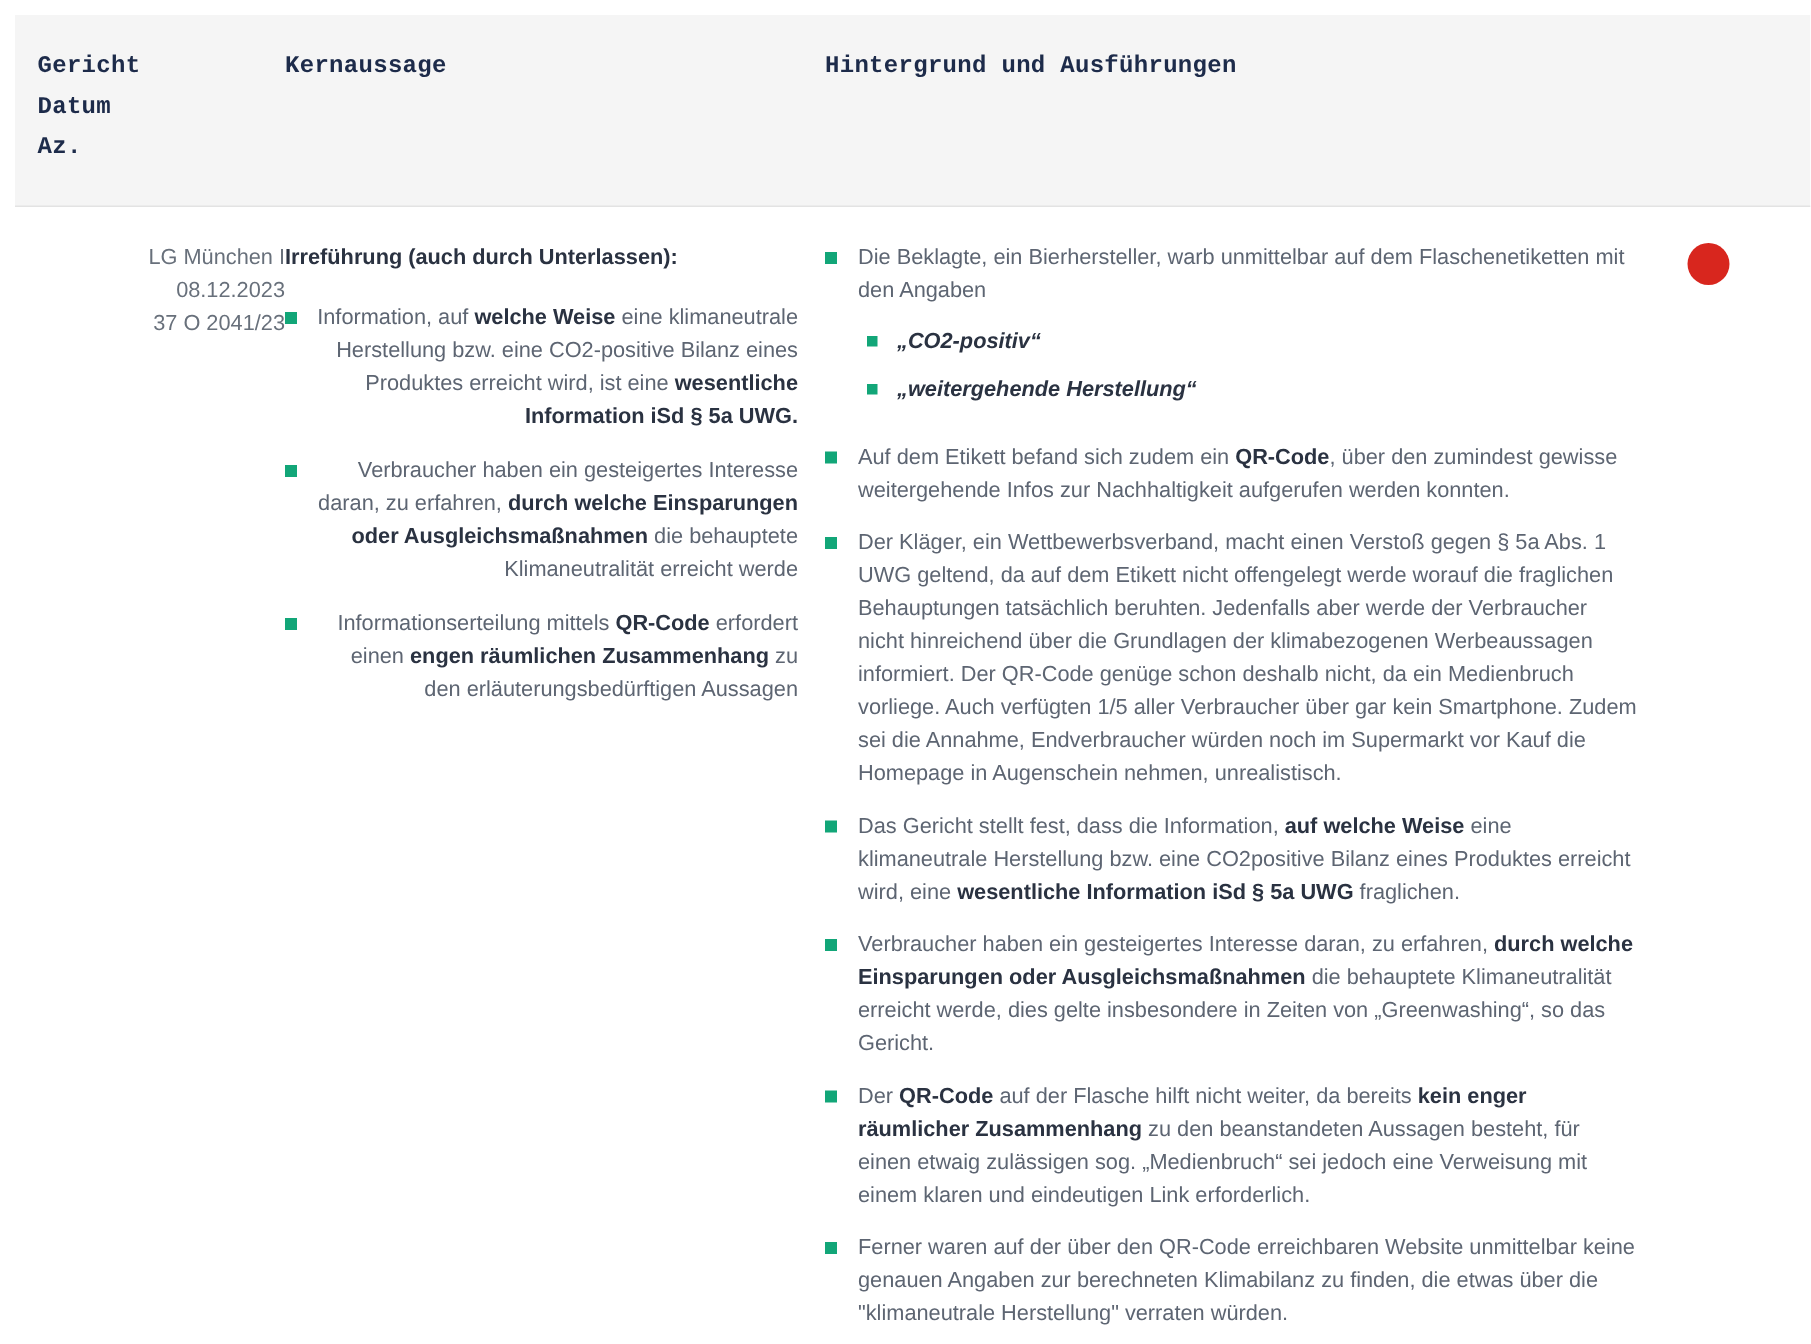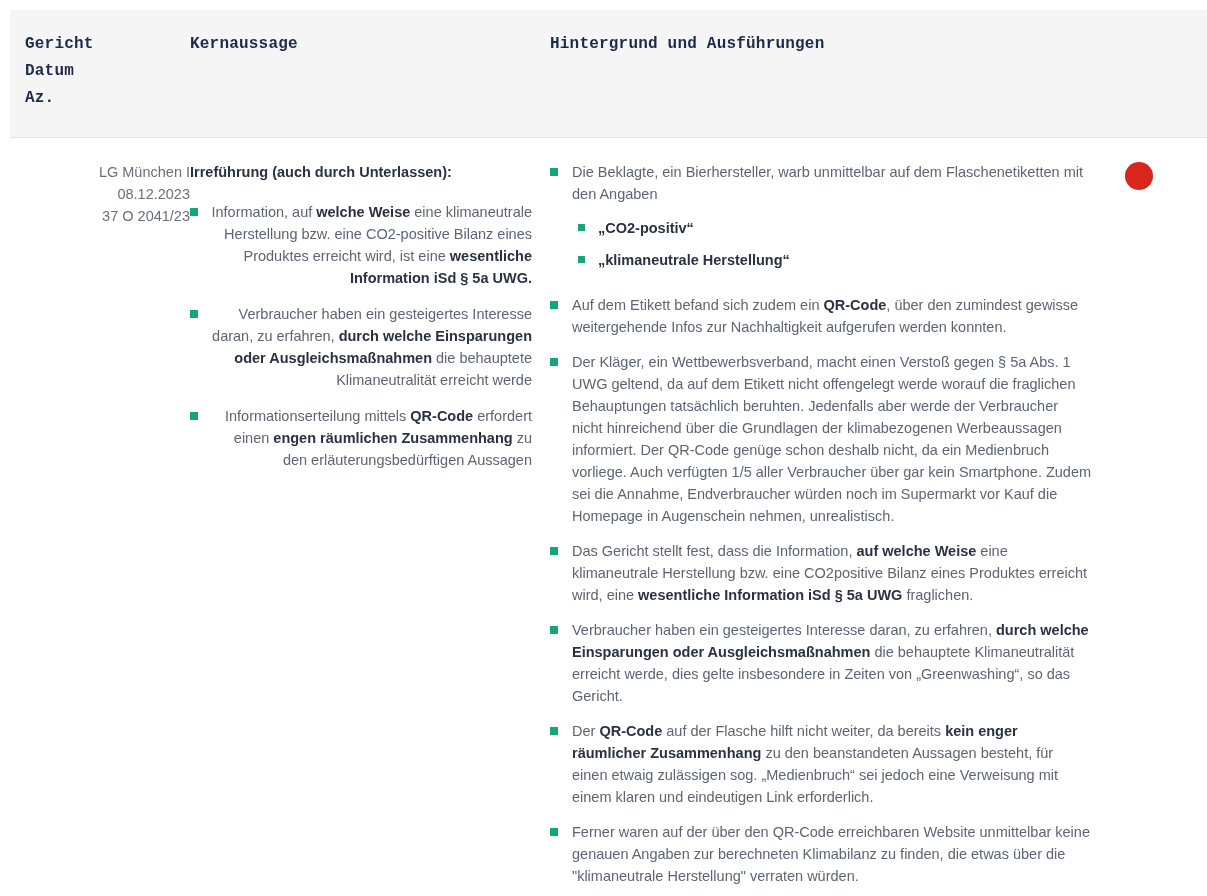--- a/index.html
+++ b/index.html
@@ -51,21 +51,21 @@
   }
   .kern ul.blist>li{grid-template-columns:18px 1fr;margin-bottom:14px;text-align:right;}
   .mk{
     width:8px;height:8px;margin-top:7px;
     background:var(--bullet-green);display:inline-block;
   }
   ul.sub{list-style:none;margin:12px 0 2px 6px;padding:0;}
   ul.sub>li{display:grid;grid-template-columns:20px 1fr;margin:0 0 10px 0;}
   ul.sub .mk{width:7px;height:7px;}
   .b{font-weight:700;color:var(--text-strong);}
-  .i{}
+  .i{font-style:italic;}
   .bew{padding-left:15px;}
   .dot{
     width:28px;height:28px;border-radius:50%;
     background:var(--rating-red);display:inline-block;margin-top:1px;
   }
 </style>
 </head>
 <body>
 
 <div class="band grid">
@@ -105,21 +105,21 @@
     <ul class="blist">
         <li>
           <span class="mk"></span>
           <div><span> Die Beklagte, ein Bierhersteller, warb unmittelbar auf dem Flaschenetiketten mit den Angaben</span><ul class="sub">
               <li>
                 <span class="mk"></span>
                 <div><span class="b i">„CO2-positiv“</span></div>
               </li>
               <li>
                 <span class="mk"></span>
-                <div><span class="b i">„klimaneutrale Herstellung“</span></div>
+                <div><span class="b i">„weitergehende Herstellung“</span></div>
               </li>
             </ul></div>
         </li>
         <li>
           <span class="mk"></span>
           <div><span>Auf dem Etikett befand sich zudem ein </span><span class="b">QR-Code</span><span>, über den zumindest gewisse weitergehende Infos zur Nachhaltigkeit aufgerufen werden konnten.</span></div>
         </li>
         <li>
           <span class="mk"></span>
           <div><span>Der Kläger, ein Wettbewerbsverband, macht einen Verstoß gegen § 5a Abs. 1 UWG geltend, da auf dem Etikett nicht offengelegt werde worauf die fraglichen Behauptungen tatsächlich beruhten. Jedenfalls aber werde der Verbraucher nicht hinreichend über die Grundlagen der klimabezogenen Werbeaussagen informiert. Der QR-Code genüge schon deshalb nicht, da ein Medienbruch vorliege. Auch verfügten 1/5 aller Verbraucher über gar kein Smartphone. Zudem sei die Annahme, Endverbraucher würden noch im Supermarkt vor Kauf die Homepage in Augenschein nehmen, unrealistisch.</span></div>

